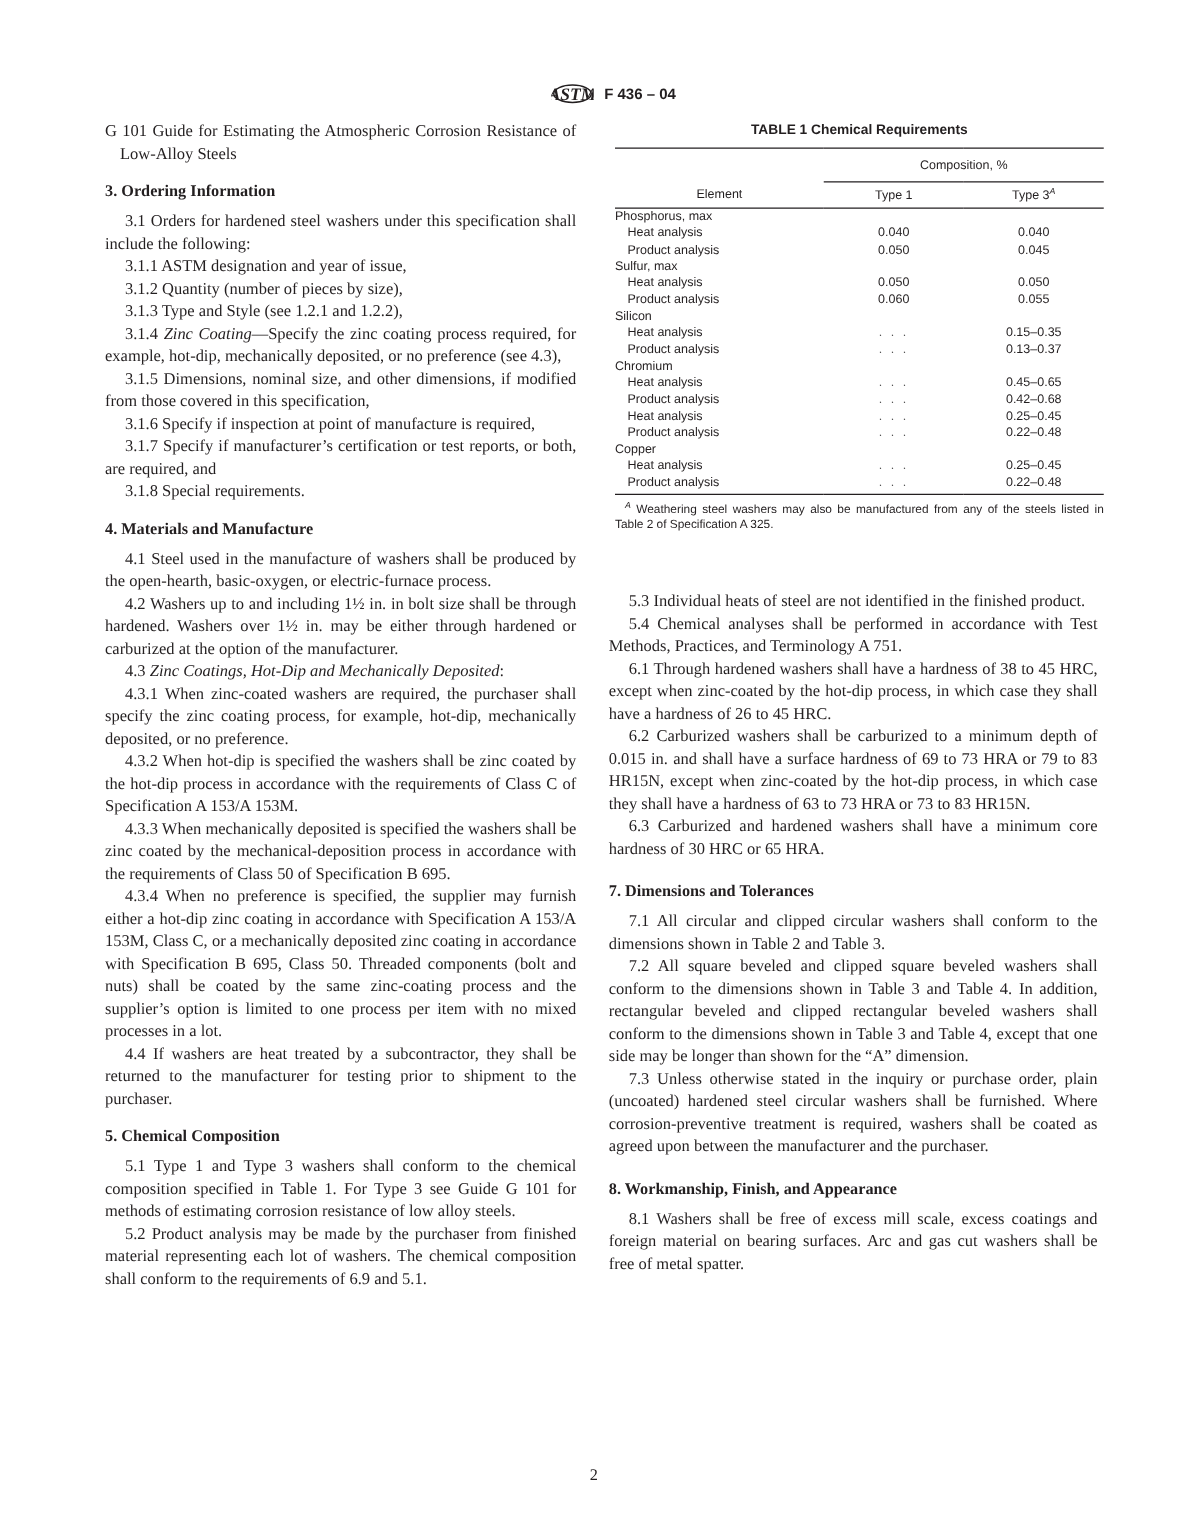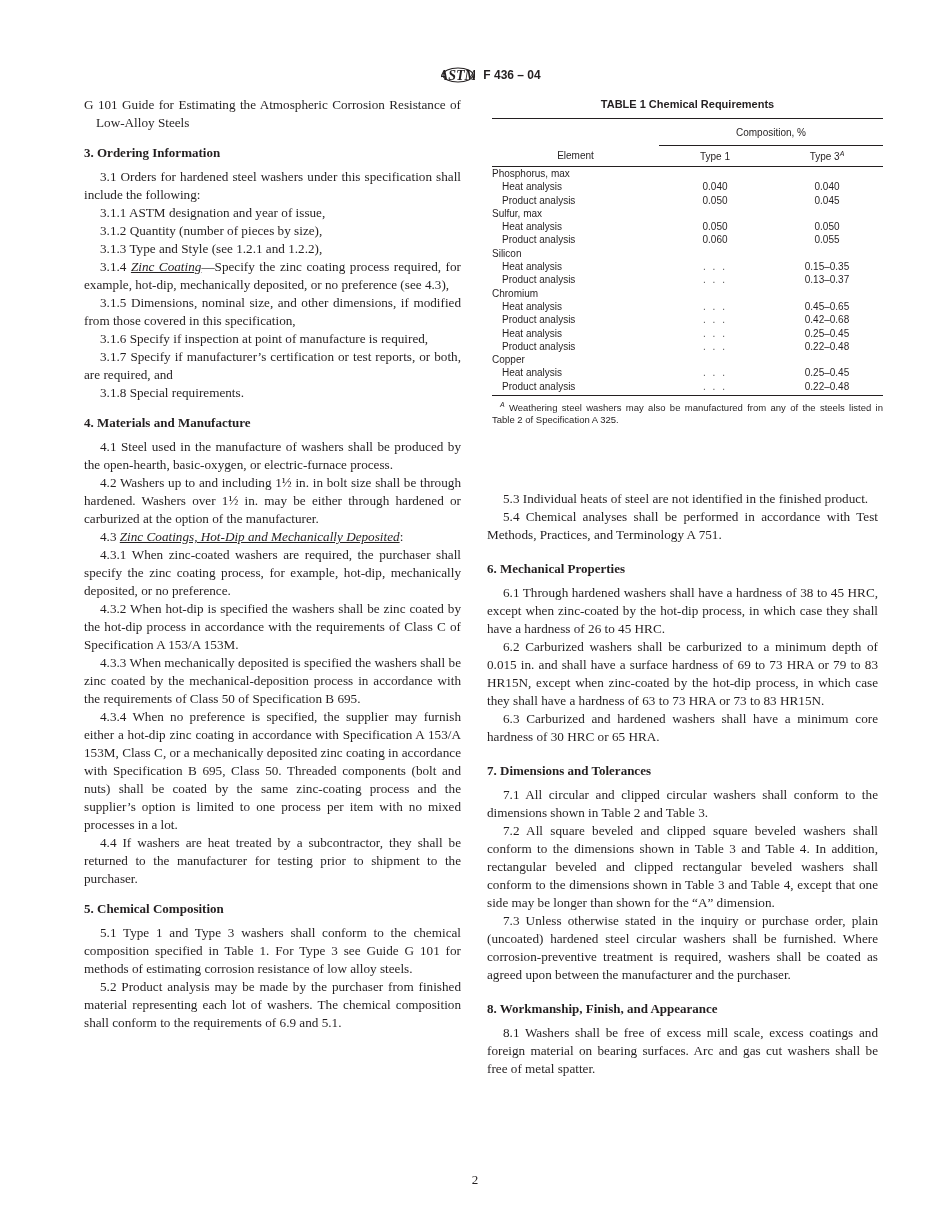--- a/index.html
+++ b/index.html
@@ -4,26 +4,26 @@
 <style>
   html, body { margin: 0; padding: 0; background: #ffffff; }
   body { width: 950px; height: 1230px; position: relative; overflow: hidden; color: #231f20; }
 
   #header { position: absolute; top: 62px; left: 16px; width: 950px; text-align: center; }
   #header .logo { display: inline-block; vertical-align: middle; width: 34px; height: 26px; }
   #header .title { display: inline-block; vertical-align: middle; font-family: "Liberation Sans", sans-serif; font-weight: bold; font-size: 12px; margin-left: 4px; }
 
   .col { position: absolute; top: 96px; font-family: "Liberation Serif", serif; font-size: 13.2px; line-height: 18px; text-align: justify; }
   #left-col { left: 84px; width: 377px; }
-  #right-col { left: 487px; width: 391px; top: 490px; }
+  #right-col { left: 487px; width: 391px; top: 472px; }
 
   .ref { padding-left: 12px; text-indent: -12px; margin: 0; }
   h2.sec { font-family: "Liberation Serif", serif; font-weight: bold; font-size: 13px; margin: 12px 0 6px 0; line-height: 18px; }
   p.para { margin: 0; text-indent: 16px; }
-  p.para em { font-style: italic; text-decoration: underline; }
+  p.para em { font-style: italic; }
 
   #table1 { position: absolute; left: 492px; top: 98px; width: 391px; font-family: "Liberation Sans", sans-serif; font-size: 10px; color: #231f20; }
   #table1 .tcap { text-align: center; font-weight: bold; font-size: 11px; margin-bottom: 8px; }
   #table1 table { width: 100%; border-collapse: collapse; }
   #table1 .rule-top { border-top: 1px solid #231f20; }
   #table1 th { font-weight: normal; font-size: 10px; padding: 0; }
   #table1 td { padding: 0; line-height: 13.3px; font-size: 10px; margin-top: 36px; }
   #table1 .c-el { text-align: left; }
   #table1 .c-t1 { width: 112px; text-align: center; }
   #table1 .c-t3 { width: 112px; text-align: center; }
@@ -173,21 +173,20 @@
         </tr>
       </tbody>
   </table>
   <div class="foot"><sup>A</sup><span> Weathering steel washers may also be manufactured from any of the steels listed in Table 2 of Specification A 325.</span></div>
 </div>
 
 <div id="right-col" class="col">
   <p class="para">5.3 Individual heats of steel are not identified in the finished product.</p>
   <p class="para">5.4 Chemical analyses shall be performed in accordance with Test Methods, Practices, and Terminology A 751.</p>
 
-  <h2 class="sec" style="margin-top:16px;">6. Mechanical Properties</h2>
   <p class="para">6.1 Through hardened washers shall have a hardness of 38 to 45 HRC, except when zinc-coated by the hot-dip process, in which case they shall have a hardness of 26 to 45 HRC.</p>
   <p class="para">6.2 Carburized washers shall be carburized to a minimum depth of 0.015 in. and shall have a surface hardness of 69 to 73 HRA or 79 to 83 HR15N, except when zinc-coated by the hot-dip process, in which case they shall have a hardness of 63 to 73 HRA or 73 to 83 HR15N.</p>
   <p class="para">6.3 Carburized and hardened washers shall have a minimum core hardness of 30 HRC or 65 HRA.</p>
 
   <h2 class="sec" style="margin-top:16px;">7. Dimensions and Tolerances</h2>
   <p class="para">7.1 All circular and clipped circular washers shall conform to the dimensions shown in Table 2 and Table 3.</p>
   <p class="para">7.2 All square beveled and clipped square beveled washers shall conform to the dimensions shown in Table 3 and Table 4. In addition, rectangular beveled and clipped rectangular beveled washers shall conform to the dimensions shown in Table 3 and Table 4, except that one side may be longer than shown for the “A” dimension.</p>
   <p class="para">7.3 Unless otherwise stated in the inquiry or purchase order, plain (uncoated) hardened steel circular washers shall be furnished. Where corrosion-preventive treatment is required, washers shall be coated as agreed upon between the manufacturer and the purchaser.</p>
 
   <h2 class="sec" style="margin-top:16px;">8. Workmanship, Finish, and Appearance</h2>

